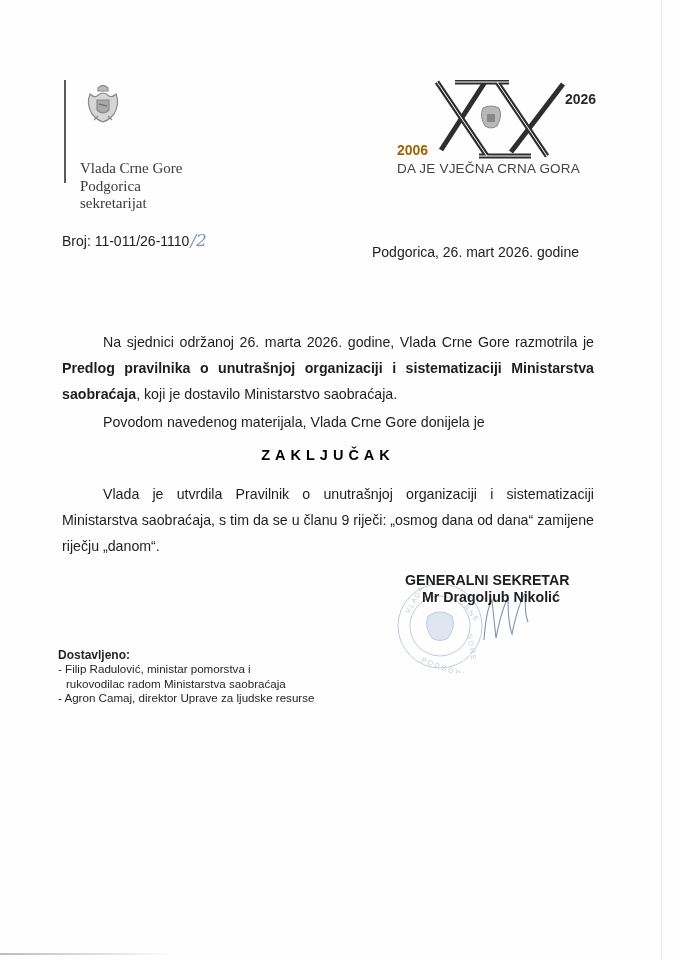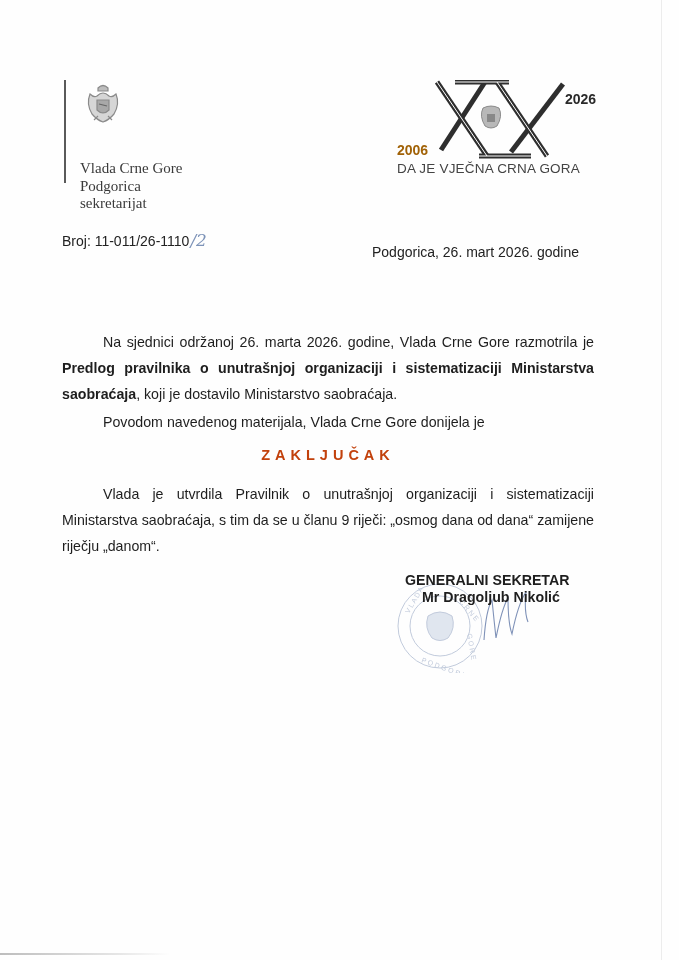--- a/index.html
+++ b/index.html
@@ -136,21 +136,21 @@
     .b { font-weight: bold; }
 
     .heading {
       position: absolute;
       left: 62px; top: 447px;
       width: 532px;
       text-align: center;
       font-weight: bold;
       font-size: 14.5px;
       letter-spacing: 5px;
-      color: #c2410c;
+      color: #000000;
     }
 
     
     .sig-title {
       position: absolute;
       left: 405px; top: 572px;
       font-weight: bold;
       font-size: 14.2px;
       color: #1e1e1e;
       white-space: nowrap;
@@ -267,13 +267,19 @@
       <text x="72" y="56" transform="rotate(80 72 56)">G O R E</text>
       <text x="26" y="84" transform="rotate(20 26 84)">P O D G O R I C A</text>
     </g>
   </svg>
   <svg class="signature" viewBox="0 0 60 55">
     <path d="M4 50 q2 -30 8 -40 q2 20 4 38 q6 -30 12 -40 q0 25 4 36 q6 -30 14 -42 q-2 20 2 30" fill="none" stroke="#7f92b8" stroke-width="1.1"></path>
   </svg>
   <div class="sig-title">GENERALNI SEKRETAR</div>
   <div class="sig-name">Mr Dragoljub Nikolić</div>
 
+  <div class="delivered">
+    <div class="lbl">Dostavljeno:</div>
+    <div>- Filip Radulović, ministar pomorstva i</div>
+    <div class="cont">rukovodilac radom Ministarstva saobraćaja</div>
+    <div>- Agron Camaj, direktor Uprave za ljudske resurse</div>
+  </div>
 </div>
 
 </body></html>

